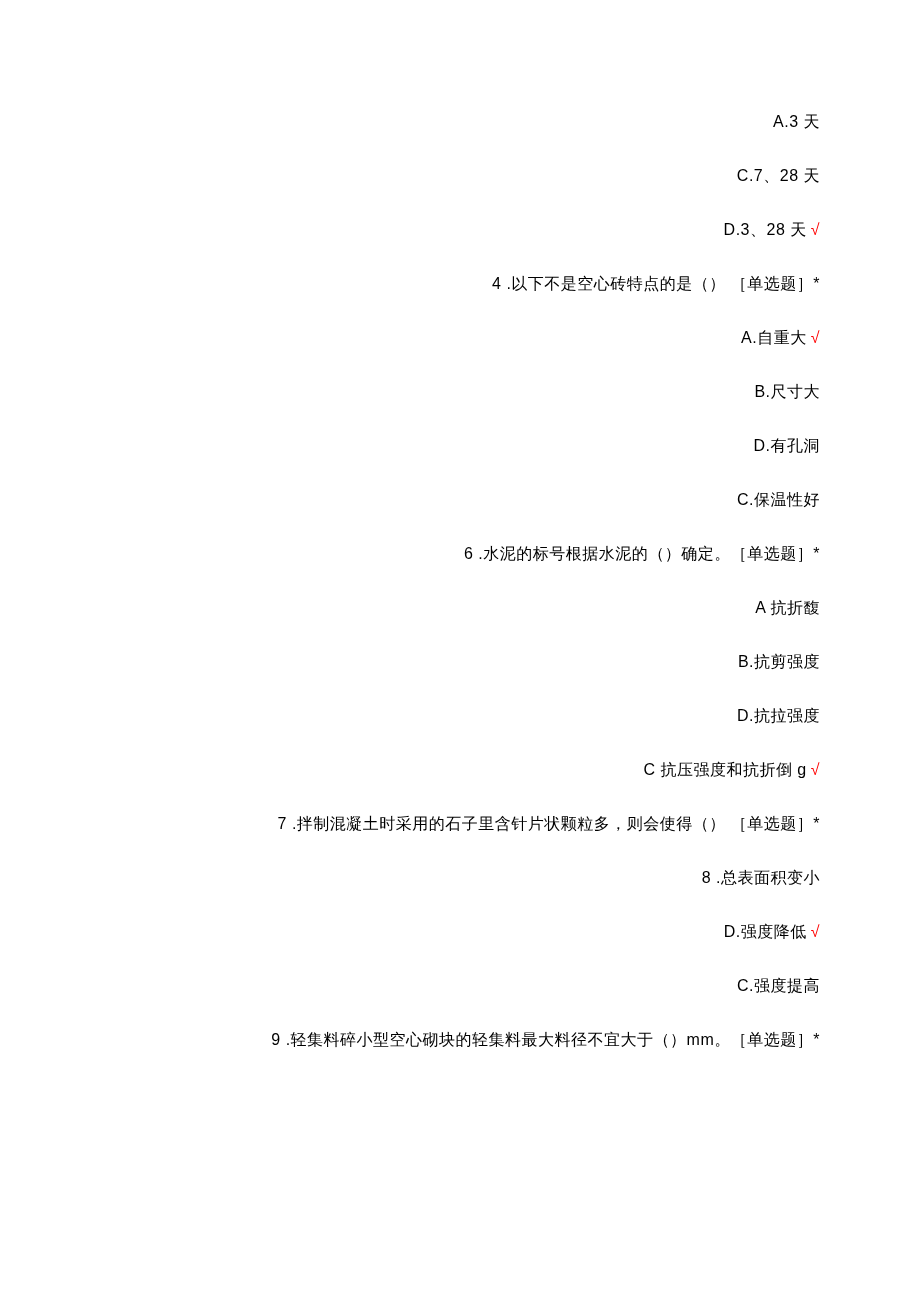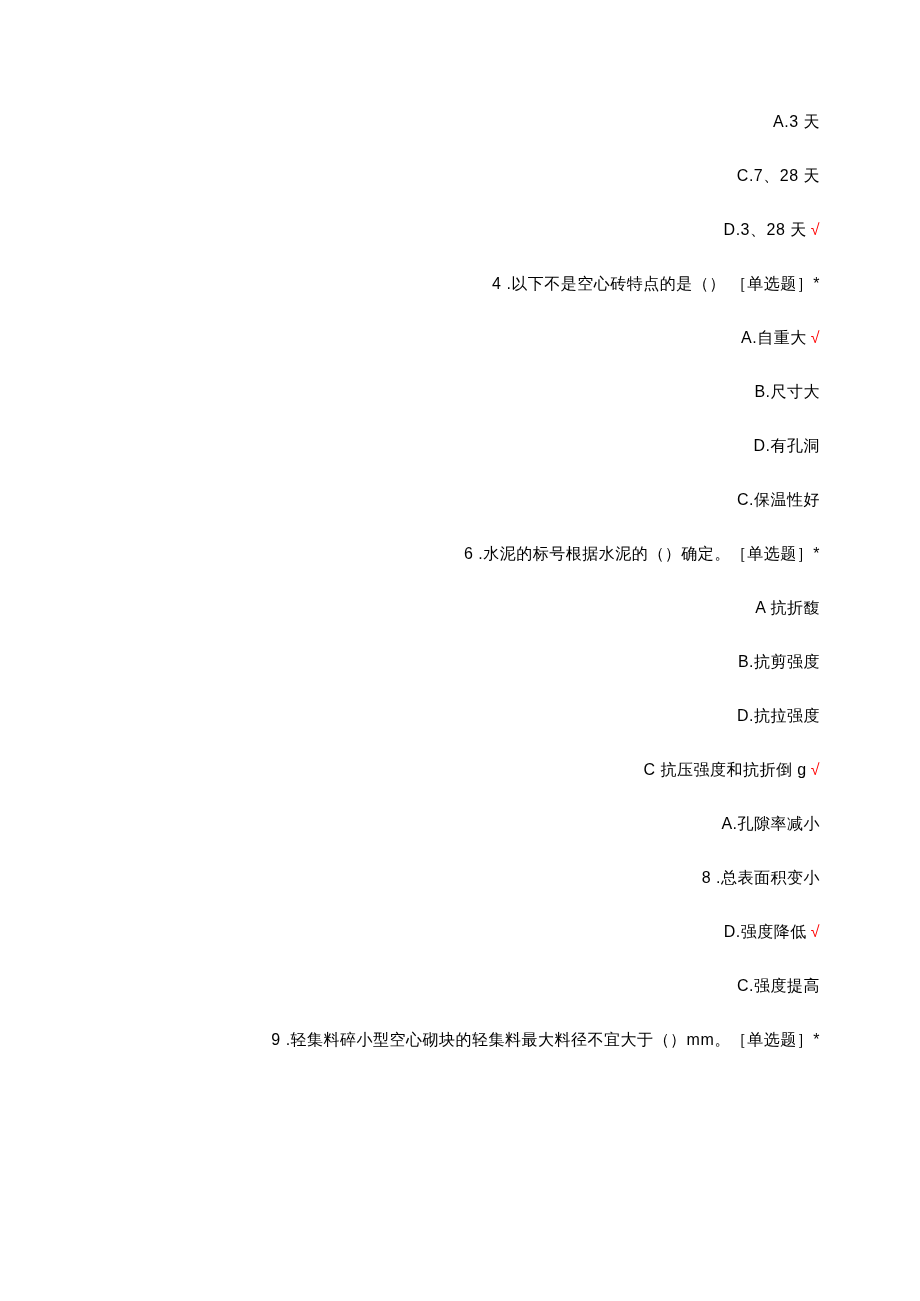--- a/index.html
+++ b/index.html
@@ -64,21 +64,21 @@
   <div class="line">
     <span>B.抗剪强度</span>
   </div>
   <div class="line">
     <span>D.抗拉强度</span>
   </div>
   <div class="line">
     <span>C 抗压强度和抗折倒 g</span><span class="correct">√</span>
   </div>
   <div class="line">
-    <span>A.孔隙率减小</span>
+    <span>7   .拌制混凝土时采用的石子里含针片状颗粒多，则会使得（） ［单选题］*</span>
   </div>
   <div class="line">
     <span>8   .总表面积变小</span>
   </div>
   <div class="line">
     <span>D.强度降低</span><span class="correct">√</span>
   </div>
   <div class="line">
     <span>C.强度提高</span>
   </div>

